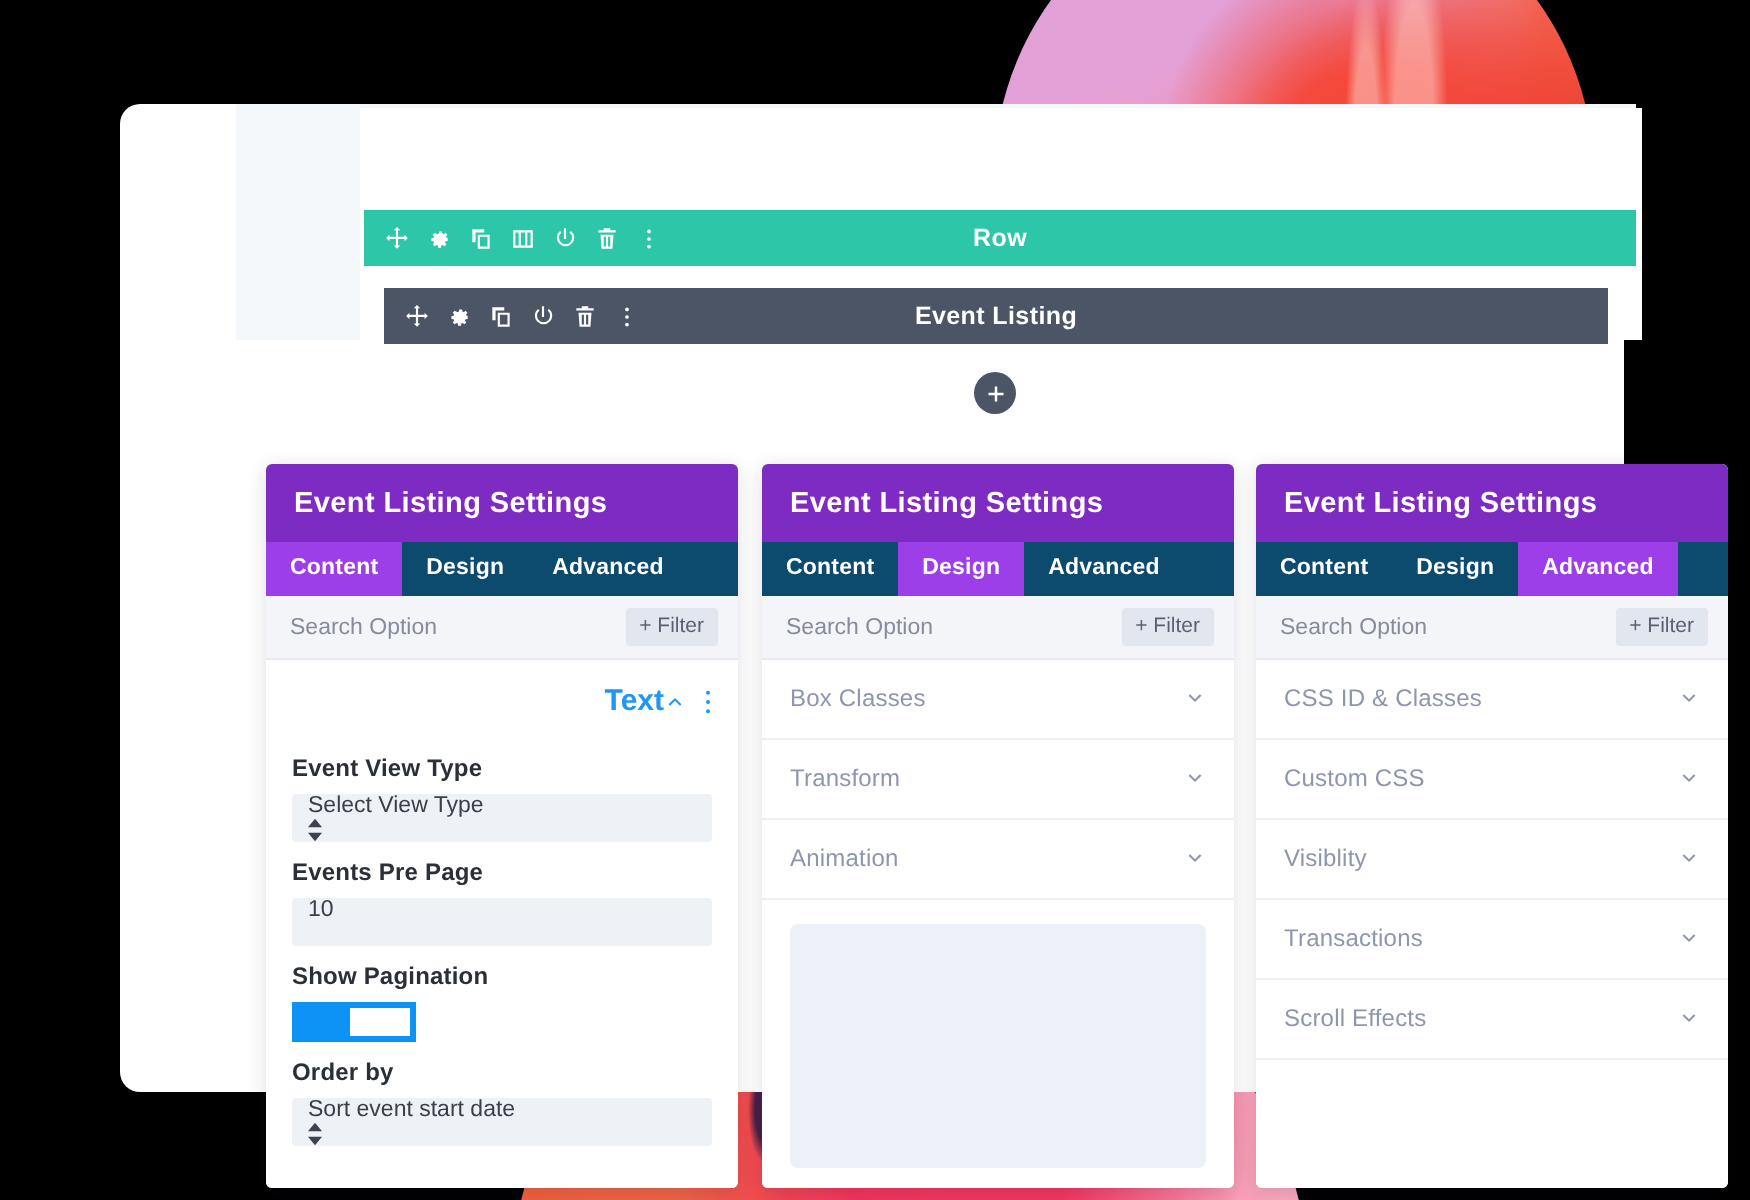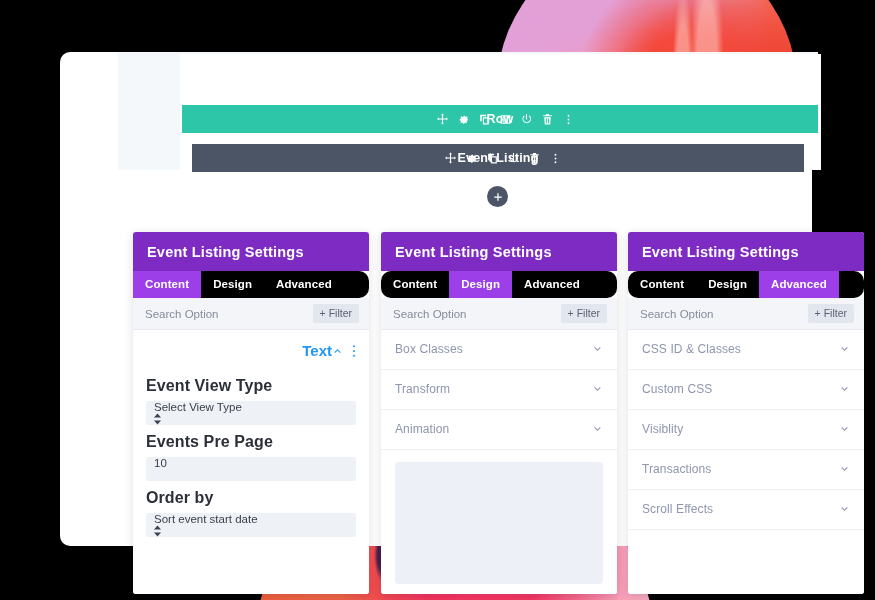--- a/index.html
+++ b/index.html
@@ -60,21 +60,21 @@
   
   #builder {
     position: absolute; left: 58px; top: 0px; width: 700px; height: 118px;
     background: #f4f8fb;
   }
   #builder-inner {
     position: absolute; left: 62px; top: 2px; width: 641px; height: 116px;
     background: #ffffff;
   }
 
-  .bar { position: absolute; display: flex; align-items: center; justify-content: center; }
+  .bar { position: absolute; display: flex; align-items: center; }
   #row-bar {
     left: 122px; top: 53px; width: 636px; height: 28px;
     background: #2dc6a8;
   }
   #module-bar {
     left: 132px; top: 92px; width: 612px; height: 28px;
     background: #4c5566;
   }
   .bar-icons { display: flex; align-items: center; gap: 8px; padding-left: 10px; }
   .bar-title {
@@ -102,21 +102,21 @@
   }
   #panel-content  { left: 73px;  height: 362px; }
   #panel-design   { left: 321px; height: 362px; }
   #panel-advanced { left: 568px; height: 362px; }
 
   .panel-header {
     background: #7e2bc4; color: #fff;
     padding: 12px 14px 11px 14px;
     font-size: 14.5px; font-weight: bold; letter-spacing: .2px;
   }
-  .panel-tabs { background: #000000; display: flex; border-radius: 10px; }
+  .panel-tabs { background: #0c4a6e; display: flex; }
   .tab {
     padding: 7px 12px 8px 12px;
     color: #ffffff; font-size: 11.5px; font-weight: bold; letter-spacing: .1px;
     white-space: nowrap;
   }
   .tab.active { background: #9d3fe9; }
 
   .search-bar {
     background: #f3f5f9; display: flex; align-items: center;
     justify-content: space-between; padding: 6px 10px 6px 12px;
@@ -134,21 +134,21 @@
   .section-head {
     display: flex; align-items: center; justify-content: flex-end;
     padding: 12px 13px 10px 13px;
   }
   .section-title { color: #2196f3; font-size: 15px; font-weight: bold; }
   .section-tools { display: flex; align-items: center; gap: 9px; }
   .section-tools svg { fill: #2196f3; display: block; }
 
   .field { padding: 0 13px 0 13px; }
   .field-label {
-    color: #2b2f38; font-size: 16px; font-weight: bold;
+    color: #2b2f38; font-size: 12px; font-weight: bold;
     margin: 8px 0 6px 0; letter-spacing: .1px;
   }
   .input-box {
     background: #eef1f6; border: none; border-radius: 2px;
     height: 24px; display: flex; align-items: flex-start;
     padding: 0 8px; font-size: 11.5px; color: #3a3f4a;
     justify-content: space-between;
     flex-direction: column;
   }
   .input-box.text { color: #3a3f4a; }
@@ -327,20 +327,26 @@
           </div>
         </div>
 
         <div class="field">
           <div class="field-label">Events Pre Page</div>
           <div class="input-box text">
             <span>10</span>
           </div>
         </div>
 
+        <div class="field">
+          <div class="field-label">Show Pagination</div>
+          <div class="toggle">
+            <div class="toggle-knob"></div>
+          </div>
+        </div>
 
         <div class="field">
           <div class="field-label">Order by</div>
           <div class="input-box">
             <span>Sort event start date</span>
             <span class="select-caret">
               <svg width="7" height="5" viewBox="0 0 10 6">
                   <path d="M5 0l5 6H0z"></path>
                 </svg>
               <svg width="7" height="5" viewBox="0 0 10 6">

